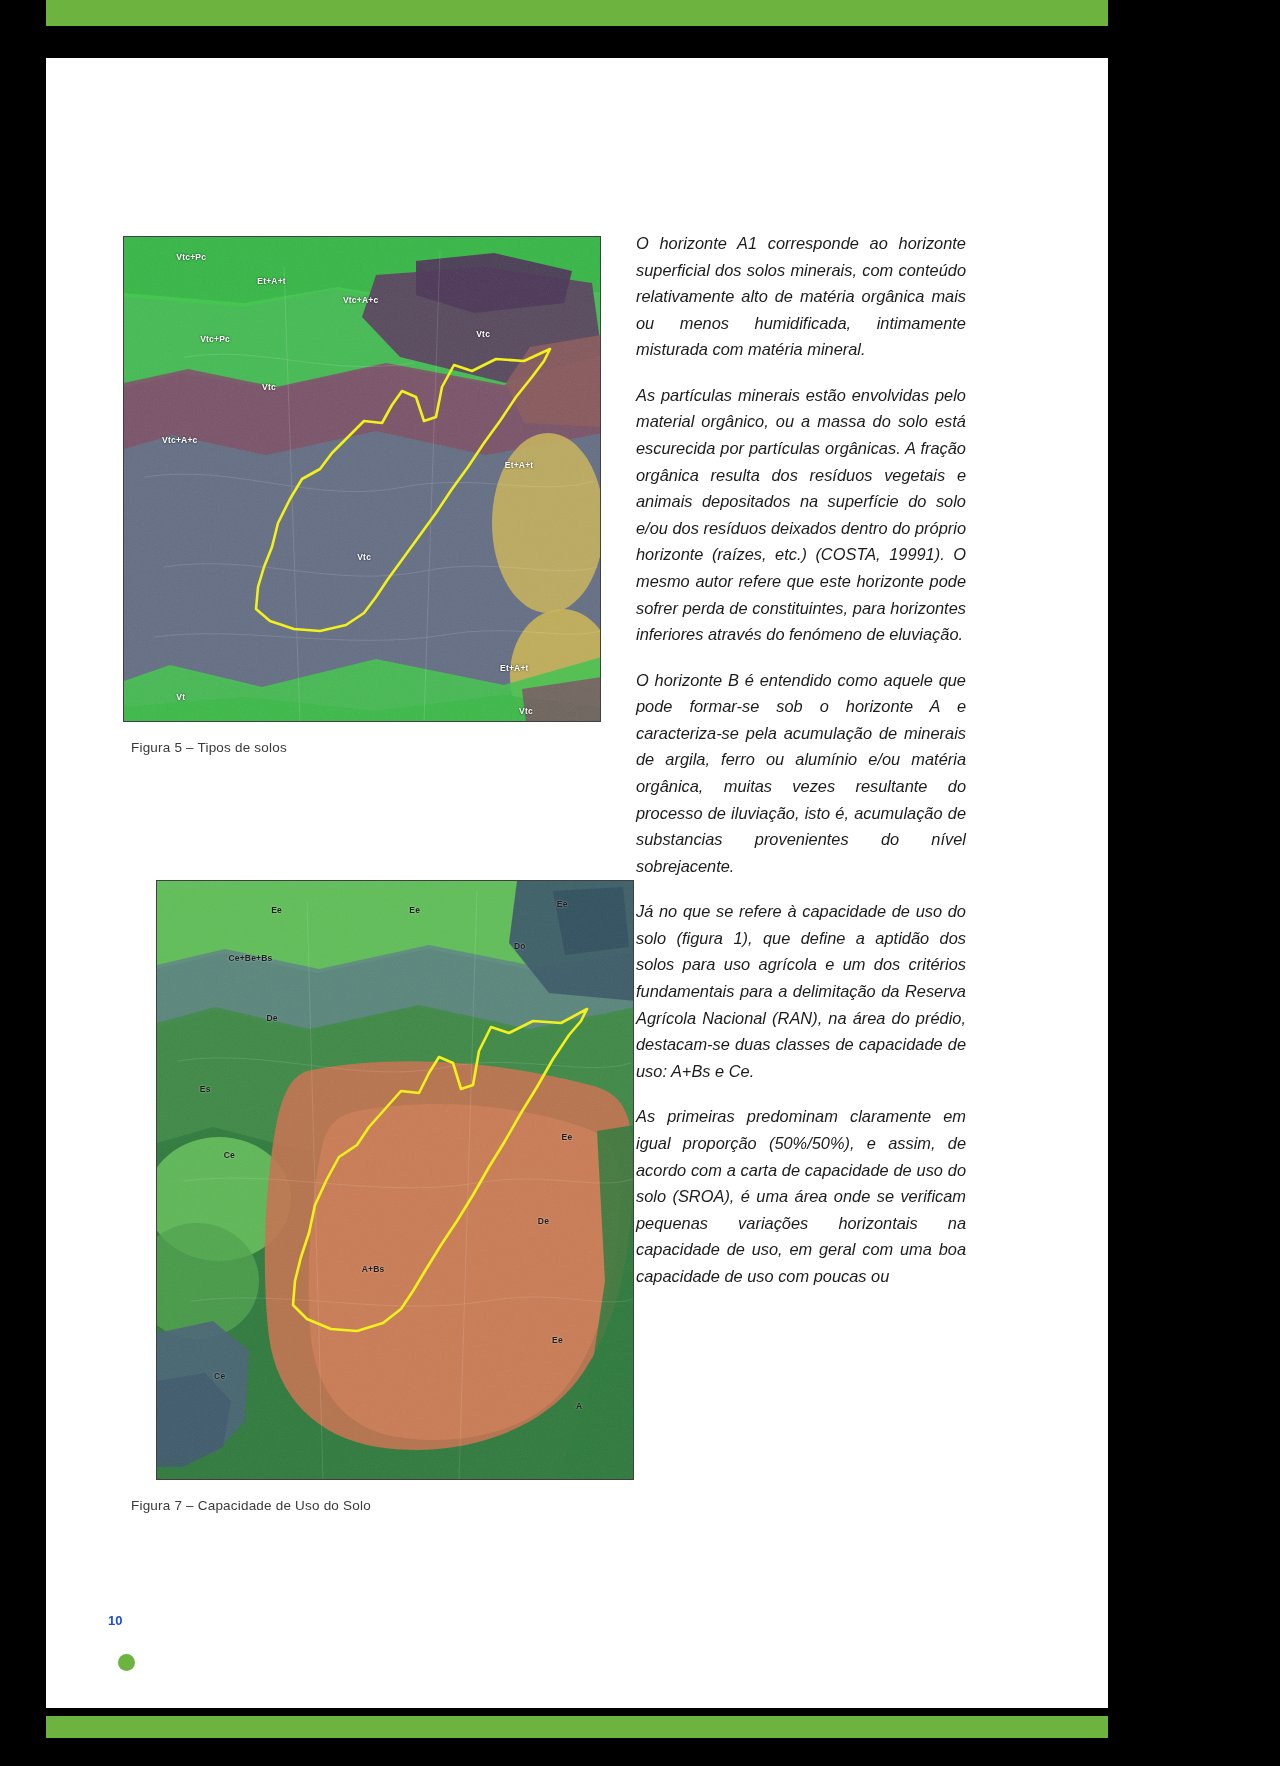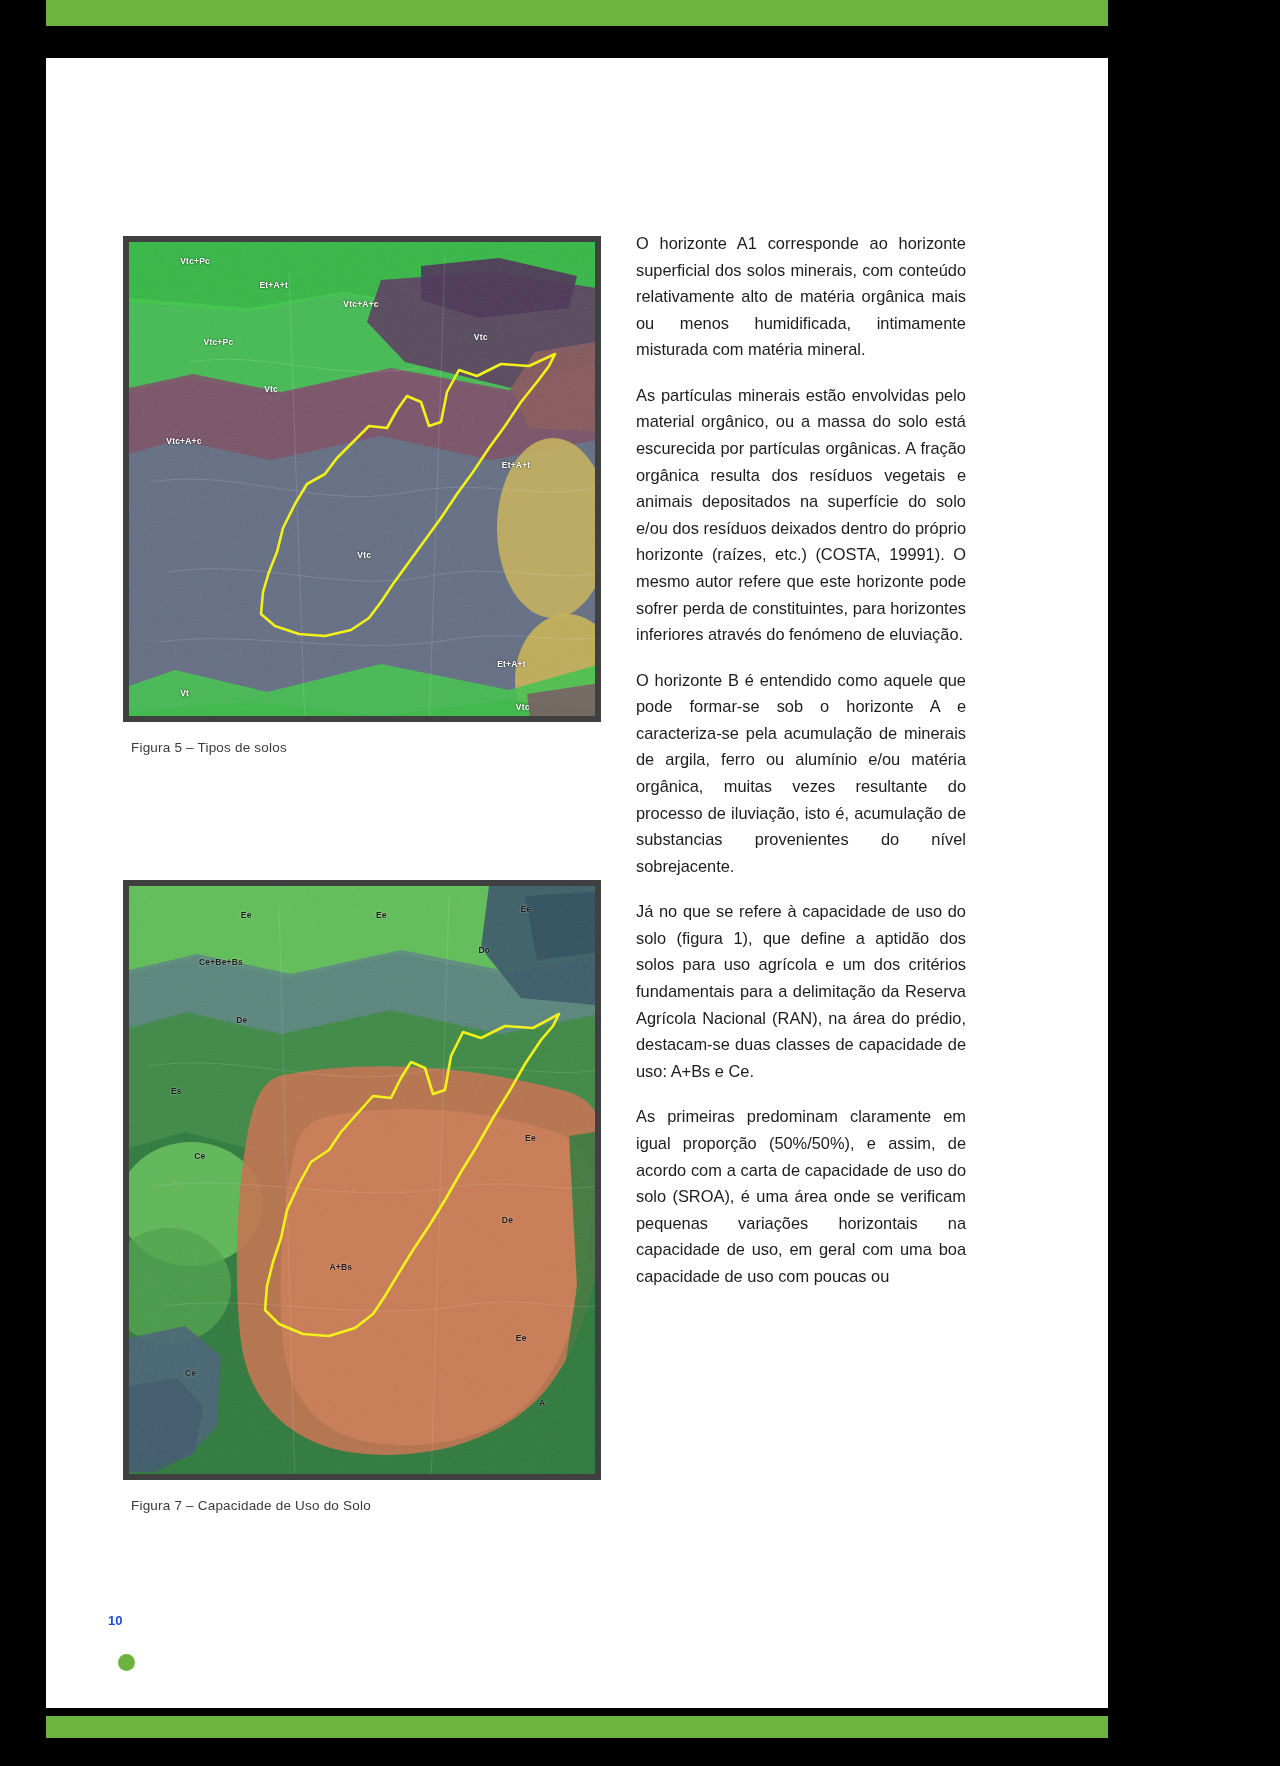--- a/index.html
+++ b/index.html
@@ -46,25 +46,25 @@
 
   
   .fig-wrap { position: absolute; }
   #fig6-wrap { left: 77px; top: 178px; width: 480px; }
   #fig7-wrap { left: 77px; top: 822px; width: 480px; }
 
   .map {
     position: relative;
     width: 478px;
     height: 486px;
-    border: 6px solid #404040;
+    border: 1px solid #404040;
     overflow: hidden;
     background: #5c6a7a;
   }
-  #fig7 .map { height: 600px; }
+  #fig7 .map { height: 600px; margin-left: 33px; }
 
   .map-layer { position: absolute; }
 
   .caption {
     margin-top: 18px;
     font-size: 13.5px;
     color: #3a3a3a;
     letter-spacing: .2px;
     padding-left: 8px;
   }
@@ -85,20 +85,21 @@
     left: 0; top: 0;
     width: 100%; height: 100%;
     pointer-events: none;
   }
 
   
   #textcol {
     position: absolute;
     left: 590px; top: 172px;
     width: 330px;
+    font-style: italic;
   }
   #textcol p {
     font-size: 16.4px;
     line-height: 1.62;
     color: #1c1c1c;
     text-align: justify;
     margin-bottom: 19px;
     hyphens: manual;
   }
   #textcol p:last-child { margin-bottom: 16px; }

